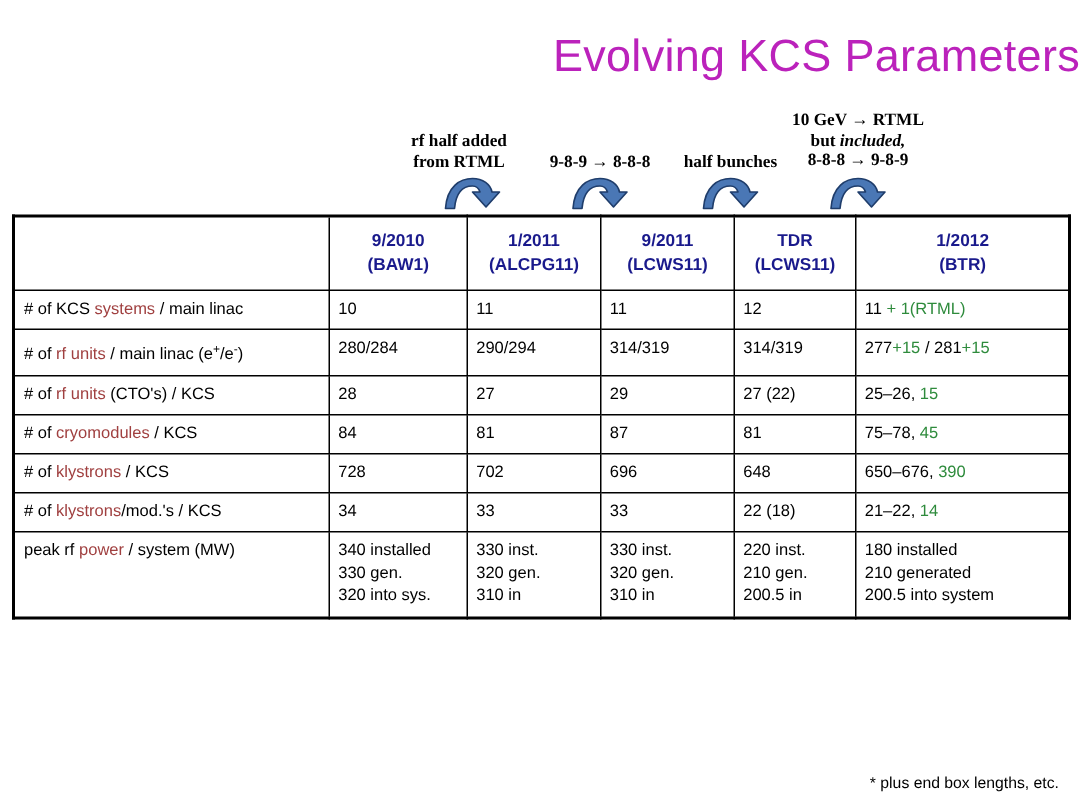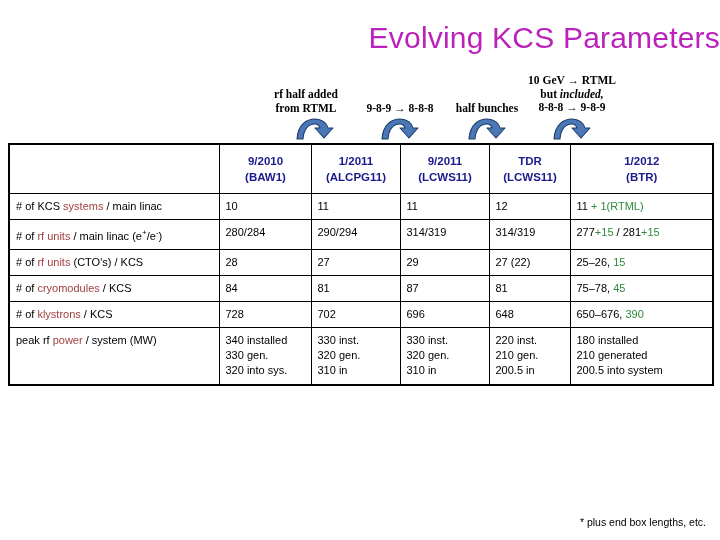--- a/index.html
+++ b/index.html
@@ -281,20 +281,38 @@
         <td class="datacell">
           <span class="cellline">696</span>
         </td>
         <td class="datacell">
           <span class="cellline">648</span>
         </td>
         <td class="datacell">
           <span class="cellline"><span>650–676,  </span><span class="green">390</span></span>
         </td>
       </tr>
+      <tr>
+        <td class="rowlabel"><span># of </span><span class="kw">klystrons</span><span>/mod.'s / KCS</span></td>
+        <td class="datacell">
+          <span class="cellline">34</span>
+        </td>
+        <td class="datacell">
+          <span class="cellline">33</span>
+        </td>
+        <td class="datacell">
+          <span class="cellline">33</span>
+        </td>
+        <td class="datacell">
+          <span class="cellline">22 (18)</span>
+        </td>
+        <td class="datacell">
+          <span class="cellline"><span>21–22,  </span><span class="green">14</span></span>
+        </td>
+      </tr>
       <tr class="tall">
         <td class="rowlabel"><span>peak rf </span><span class="kw">power</span><span> / system (MW)</span></td>
         <td class="datacell">
           <span class="cellline">340 installed</span>
           <span class="cellline">330 gen.</span>
           <span class="cellline">320 into sys.</span>
         </td>
         <td class="datacell">
           <span class="cellline">330 inst.</span>
           <span class="cellline">320 gen.</span>

